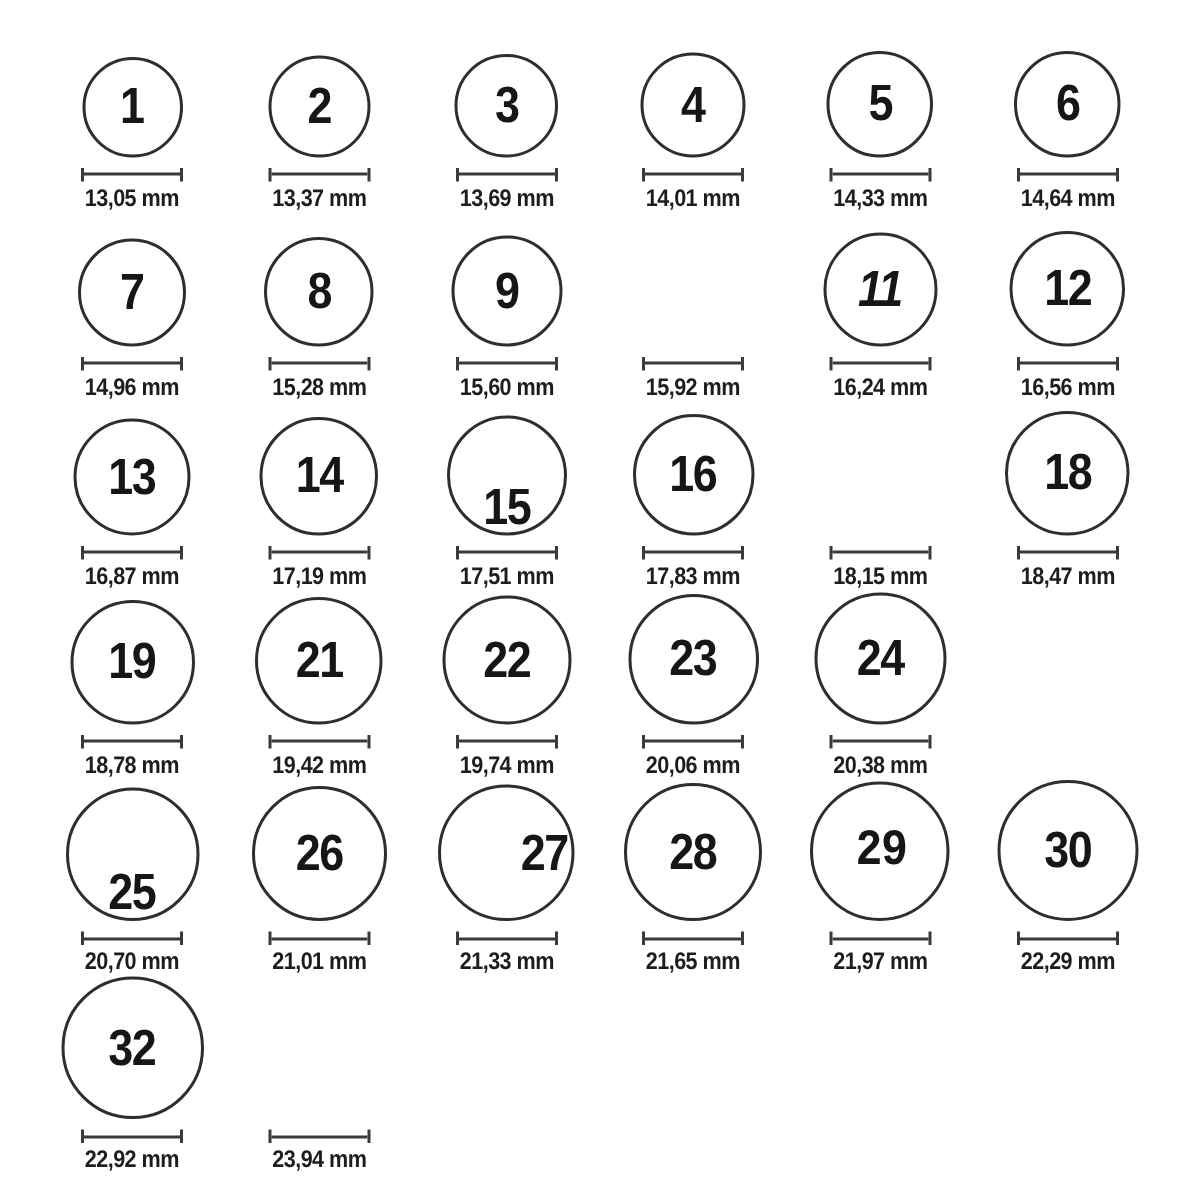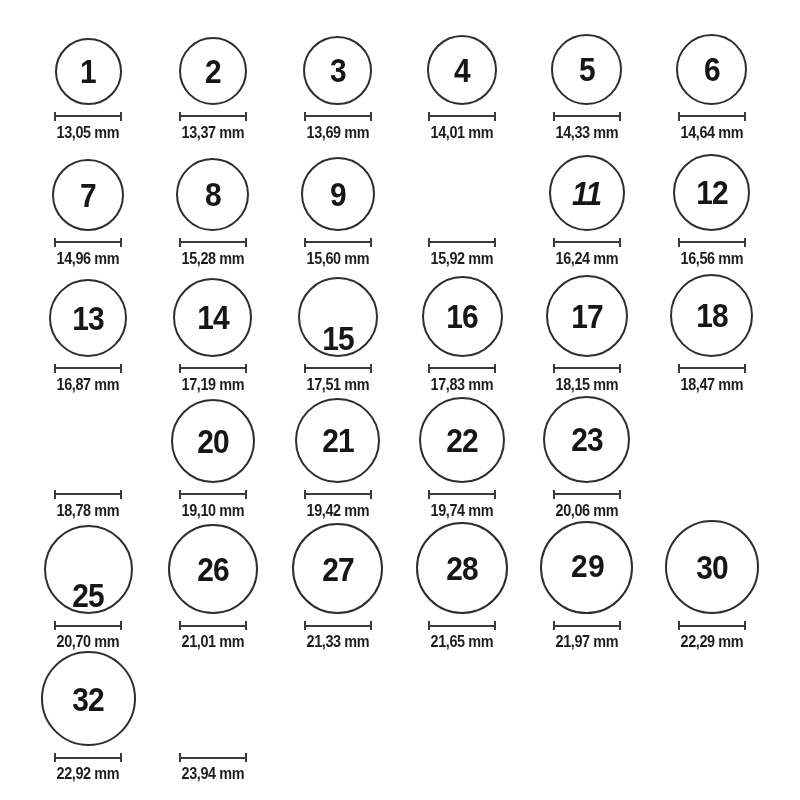--- a/index.html
+++ b/index.html
@@ -232,56 +232,47 @@
     <div class="circle" style="width: 81px; height: 81px;">
       <span class="num">16</span>
     </div>
     <div class="measure">
       <span class="mline"></span>
     </div>
     <div class="dlabel">17,83 mm</div>
   </div>
 
   <div class="cell">
-    <div class="circle" style="width: 82px; height: 82px;">
-      <span class="num">17</span>
-    </div>
     <div class="measure">
       <span class="mline"></span>
     </div>
     <div class="dlabel">18,15 mm</div>
   </div>
 
   <div class="cell">
     <div class="circle" style="width: 83px; height: 83px;">
       <span class="num">18</span>
     </div>
     <div class="measure">
       <span class="mline"></span>
     </div>
     <div class="dlabel">18,47 mm</div>
   </div>
 </div>
     <div class="row">
   <div class="cell">
+    <div class="circle" style="width: 83px; height: 83px;">
+      <span class="num">19</span>
+    </div>
     <div class="measure">
       <span class="mline"></span>
     </div>
     <div class="dlabel">18,78 mm</div>
   </div>
 
-  <div class="cell">
-    <div class="circle" style="width: 84px; height: 84px;">
-      <span class="num">20</span>
-    </div>
-    <div class="measure">
-      <span class="mline"></span>
-    </div>
-    <div class="dlabel">19,10 mm</div>
-  </div>
 
   <div class="cell">
     <div class="circle" style="width: 85px; height: 85px;">
       <span class="num">21</span>
     </div>
     <div class="measure">
       <span class="mline"></span>
     </div>
     <div class="dlabel">19,42 mm</div>
   </div>
@@ -299,20 +290,29 @@
   <div class="cell">
     <div class="circle" style="width: 87px; height: 87px;">
       <span class="num">23</span>
     </div>
     <div class="measure">
       <span class="mline"></span>
     </div>
     <div class="dlabel">20,06 mm</div>
   </div>
 
+  <div class="cell">
+    <div class="circle" style="width: 88px; height: 88px;">
+      <span class="num">24</span>
+    </div>
+    <div class="measure">
+      <span class="mline"></span>
+    </div>
+    <div class="dlabel">20,38 mm</div>
+  </div>
 </div>
     <div class="row">
   <div class="cell">
     <div class="circle" style="width: 89px; height: 89px; align-items: flex-end;">
       <span class="num">25</span>
     </div>
     <div class="measure">
       <span class="mline"></span>
     </div>
     <div class="dlabel">20,70 mm</div>
@@ -322,21 +322,21 @@
     <div class="circle" style="width: 90px; height: 90px;">
       <span class="num">26</span>
     </div>
     <div class="measure">
       <span class="mline"></span>
     </div>
     <div class="dlabel">21,01 mm</div>
   </div>
 
   <div class="cell">
-    <div class="circle" style="width: 91px; height: 91px;">
+    <div class="circle" style="width: 91px; height: 91px; justify-content: flex-end;">
       <span class="num">27</span>
     </div>
     <div class="measure">
       <span class="mline"></span>
     </div>
     <div class="dlabel">21,33 mm</div>
   </div>
 
   <div class="cell">
     <div class="circle" style="width: 92px; height: 92px;">

